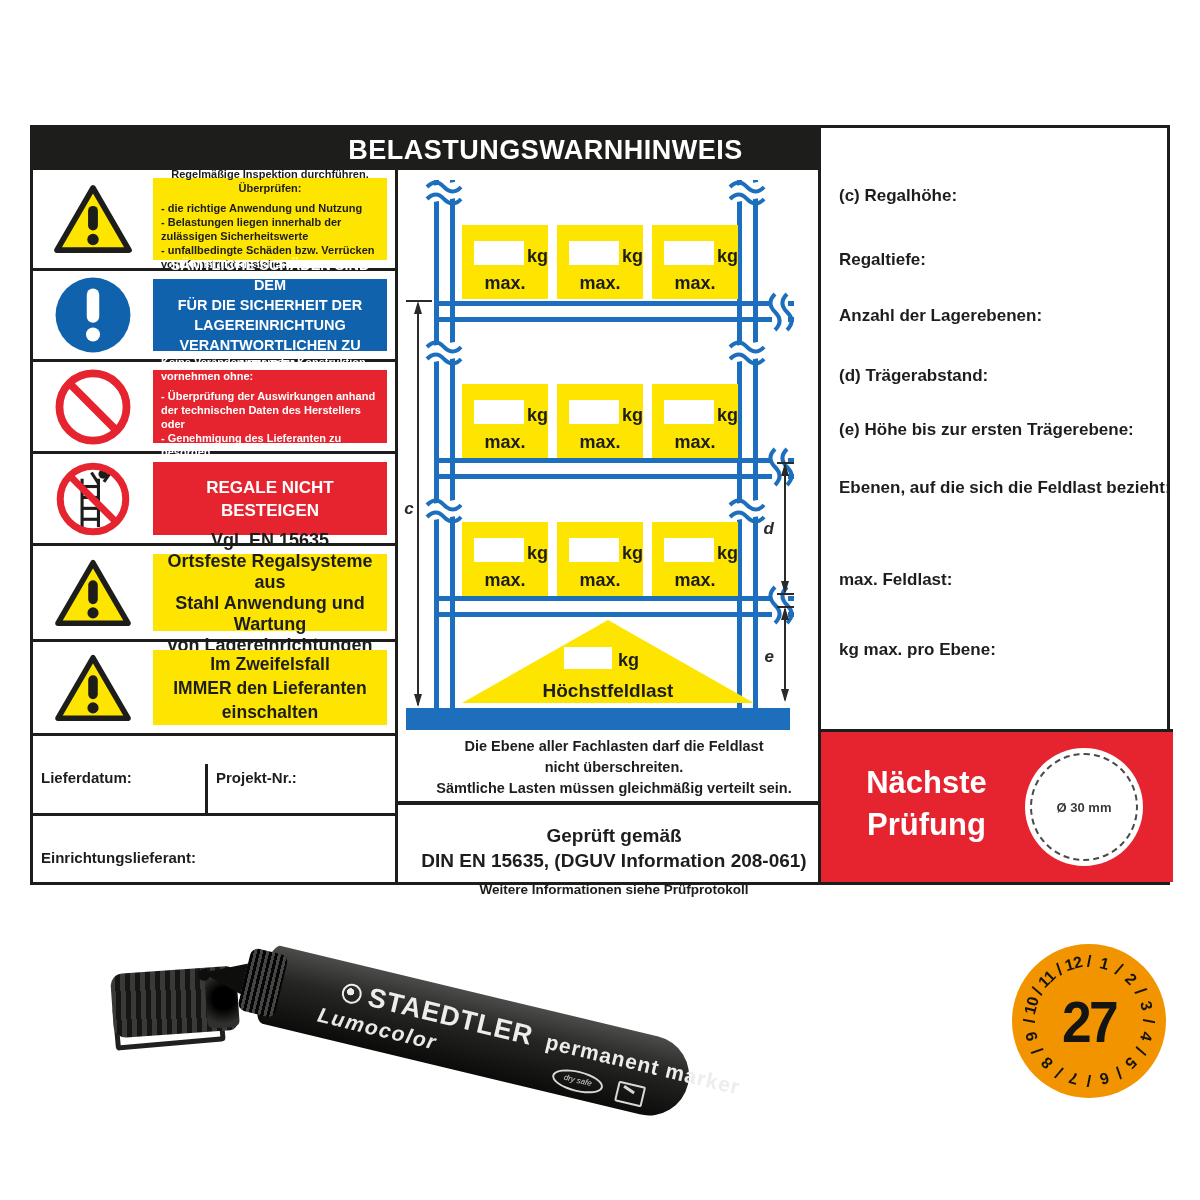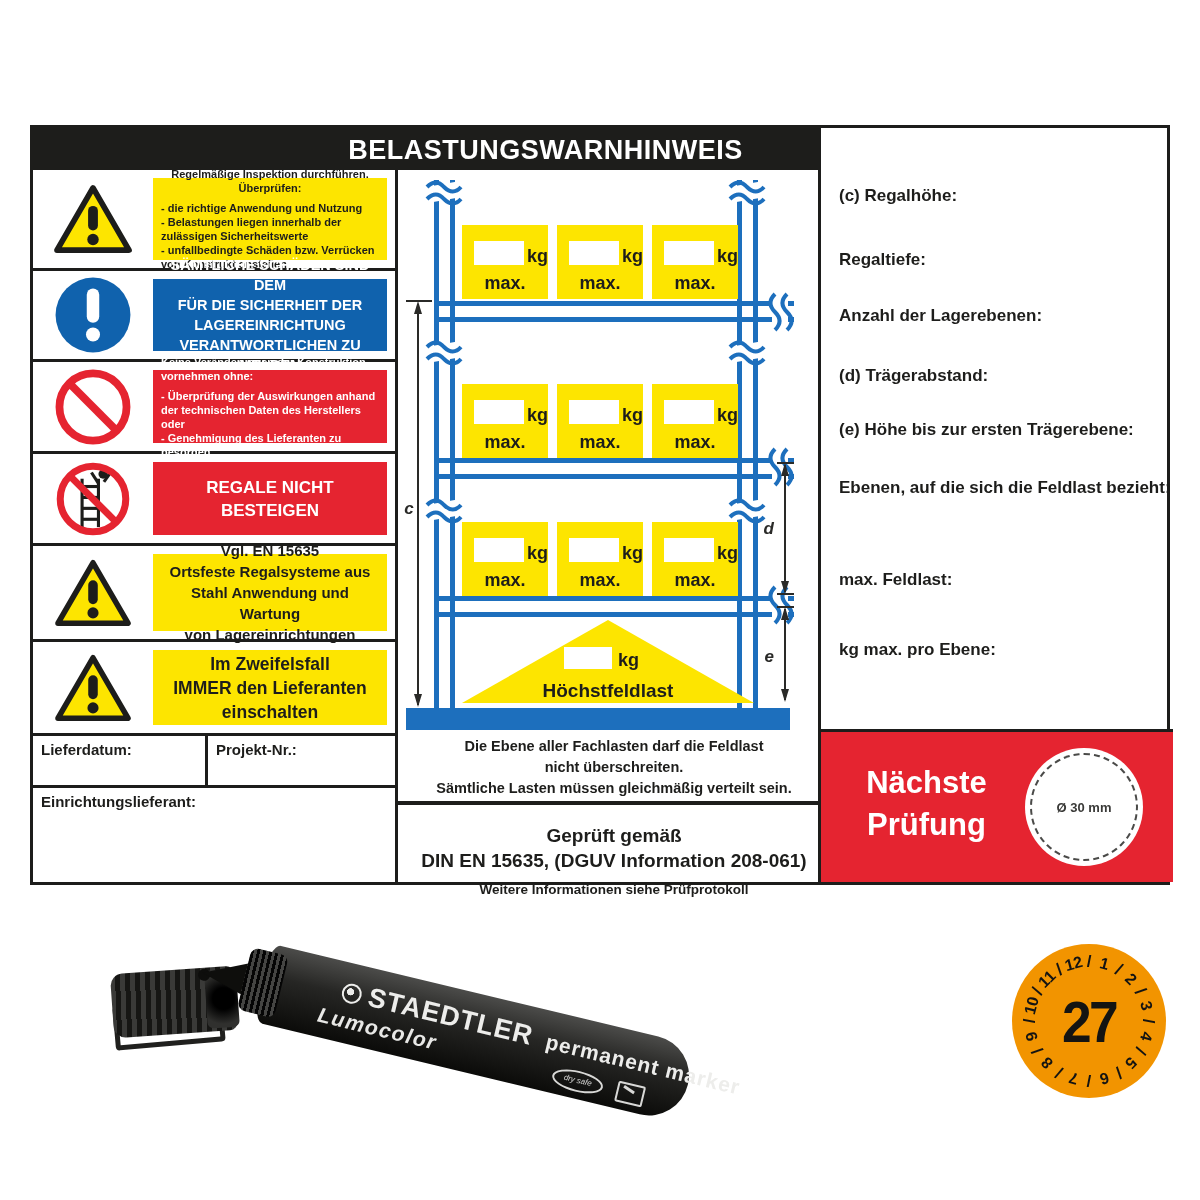--- a/index.html
+++ b/index.html
@@ -20,23 +20,23 @@
         flex-direction:column;justify-content:center;}
   .bg-y{background:#fde500;color:#1d1d1b;}
   .bg-b{background:#1062ad;color:#fff;align-items:center;}
   .bg-r{background:#e52430;color:#fff;}
   .whead{font-size:11px;font-weight:700;line-height:14px;margin-bottom:6px;}
   .whead.ctr{text-align:center;}
   .witem{font-size:11px;font-weight:700;line-height:14px;}
   .wctr{text-align:center;font-weight:700;}
   .l14{font-size:14.5px;line-height:20px;}
   .l17{font-size:17px;line-height:23px;}
-  .l15{font-size:15px;line-height:21px;}
+  .l15{font-size:18px;line-height:21px;}
   .l18{font-size:17.5px;line-height:24px;}
-  .formrow{display:flex;border-bottom:3px solid #1d1d1b;box-sizing:border-box;}
+  .formrow{display:flex;border-bottom:3px solid #1d1d1b;box-sizing:border-box;margin-top:28px;}
   .fcell{font-size:15px;font-weight:700;padding:5px 8px;box-sizing:border-box;}
   .fcell.first{width:175px;border-right:3px solid #1d1d1b;flex:none;}
   .fcell.rest{flex:1;}
   .formrow2{flex:1;border-bottom:none;}
   
   .midcol{position:absolute;left:365px;top:42px;width:432px;height:712px;}
   .rack{position:absolute;left:0;top:0;}
   .kg{font-size:18px;font-weight:700;fill:#1d1d1b;}
   .mx{font-size:18px;font-weight:700;fill:#1d1d1b;text-anchor:middle;}
   .hf{font-size:19px;font-weight:700;fill:#1d1d1b;text-anchor:middle;}

